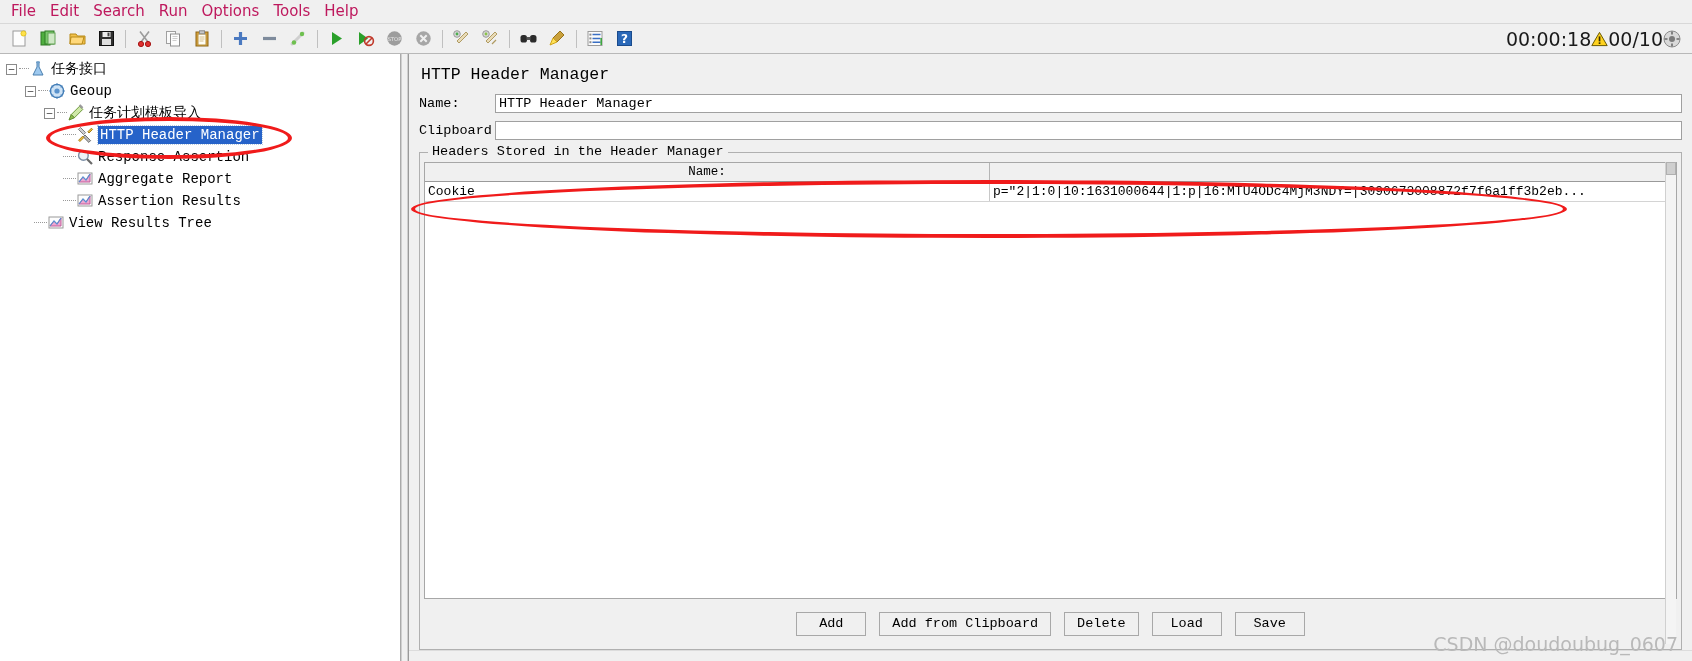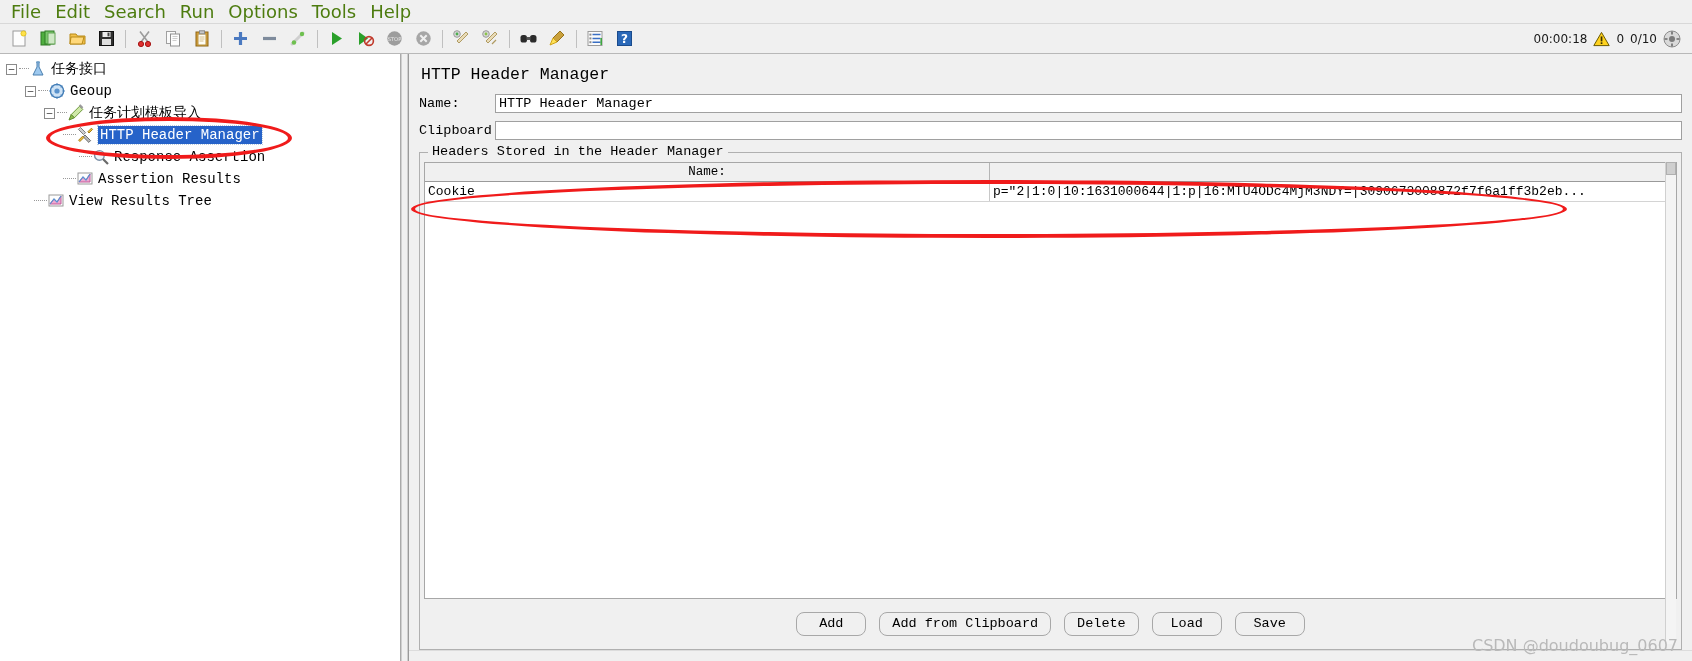--- a/index.html
+++ b/index.html
@@ -26,23 +26,23 @@
     height: 23px;
     background: #f0f0f0;
     display: flex;
     align-items: center;
     padding-left: 4px;
     border-bottom: 1px solid #d8d8d8;
     flex: 0 0 auto;
   }
   .menubar .mi {
     padding: 2px 7px;
-    font-size: 18px;
+    font-size: 15px;
     font-family: "DejaVu Sans", sans-serif;
-    color: #4d7c0f;
+    color: #be185d;
     cursor: default;
     line-height: 17px;
   }
 
   
   .toolbar {
     height: 29px;
     background: #f0f0f0;
     display: flex;
     align-items: center;
@@ -62,24 +62,23 @@
   }
   .tb-sep {
     width: 1px; height: 18px;
     background: #c0c0c0;
     margin: 0 4px;
   }
   .tb-right {
     margin-left: auto;
     display: flex;
     align-items: center;
-    gap: 6px;
     padding-right: 6px;
     font-family: "DejaVu Sans", sans-serif;
-    font-size: 12px;
+    font-size: 19px;
     color: #1a1a1a;
   }
 
   
   .split {
     flex: 1 1 auto;
     display: flex;
     min-height: 0;
     background: #f0f0f0;
   }
@@ -275,42 +274,42 @@
     align-items: center;
     gap: 13px;
     padding: 9px 0 13px 0;
     flex: 0 0 auto;
   }
   .jbtn {
     font-family: "Liberation Mono", monospace;
     font-size: 13.5px;
     background: #f0f0f0;
     border: 1px solid #a8a8a8;
-    border-radius: 8px;
+    border-radius: 0;
     padding: 3px 12px;
     min-width: 44px;
     text-align: center;
     cursor: default;
     color: #000;
     line-height: 16px;
   }
 
   
   .ellipse {
     position: absolute;
     border: 4px solid #f01b1b;
     border-radius: 50%;
     pointer-events: none;
     z-index: 50;
   }
   .watermark {
     position: absolute;
     right: 14px; bottom: 6px;
     font-family: "DejaVu Sans", sans-serif;
-    font-size: 16px;
+    font-size: 19px;
     color: #b9b9b9;
     z-index: 40;
     white-space: nowrap;
   }
   .bottom-strip {
     height: 10px;
     background: #f0f0f0;
     border-top: 1px solid #dcdcdc;
     flex: 0 0 auto;
   }
@@ -554,31 +553,42 @@
           <svg width="18" height="18" viewBox="0 0 18 18">
             <path d="M2.4 3.4l2-2 5.2 5.2-2 2z" fill="#cfcfcf" stroke="#7d7d7d"></path>
             <path d="M9 9l5.6 5.6-1.8 1.8L7.2 10.8z" fill="#b9b9b9" stroke="#6d6d6d"></path>
             <path d="M15.4 2.2l-3.6 3.6 1.2 1.2 3.6-3.6z" fill="#f0c23a" stroke="#a8801a"></path>
             <path d="M2.6 14.2l4-4 1.3 1.3-4 4z" fill="#f0c23a" stroke="#a8801a"></path>
           </svg>
         </span>
         <span class="tlabel-sel" style="font-family:'Liberation Mono',monospace;">HTTP Header Manager</span>
       </div>
 
-      <div class="tnode" style="padding-left:79px;">
+      <div class="tnode" style="padding-left:63px;">
         <span class="tdash" style="width:13px;"></span>
         <span class="ticon">
           <svg width="18" height="18" viewBox="0 0 18 18">
             <circle cx="7.4" cy="7.4" r="4.8" fill="#eef3f8" stroke="#7b8fa6" stroke-width="1.4"></circle>
             <path d="M11 11l5 5" stroke="#6a6a6a" stroke-width="2.2"></path>
           </svg>
         </span>
         <span style="font-family:'Liberation Mono',monospace;">Response Assertion</span>
       </div>
 
+      <div class="tnode" style="padding-left:63px;">
+        <span class="tdash" style="width:13px;"></span>
+        <span class="ticon">
+          <svg width="18" height="18" viewBox="0 0 18 18">
+            <rect x="2" y="3" width="14" height="11" fill="#fdfdfd" stroke="#9a9a9a"></rect>
+            <path d="M3 12l4-5 3 3 4-6v8z" fill="#f0a8d0" stroke="#c05a9a"></path>
+            <path d="M3 12l4-5 3 3 4-6" stroke="#5a8fd0" stroke-width="1.2" fill="none"></path>
+          </svg>
+        </span>
+        <span style="font-family:'Liberation Mono',monospace;">Aggregate Report</span>
+      </div>
 
       <div class="tnode" style="padding-left:63px;">
         <span class="tdash" style="width:13px;"></span>
         <span class="ticon">
           <svg width="18" height="18" viewBox="0 0 18 18">
             <rect x="2" y="3" width="14" height="11" fill="#fdfdfd" stroke="#9a9a9a"></rect>
             <path d="M3 12l4-5 3 3 4-6v8z" fill="#f0a8d0" stroke="#c05a9a"></path>
             <path d="M3 12l4-5 3 3 4-6" stroke="#5a8fd0" stroke-width="1.2" fill="none"></path>
           </svg>
         </span>

